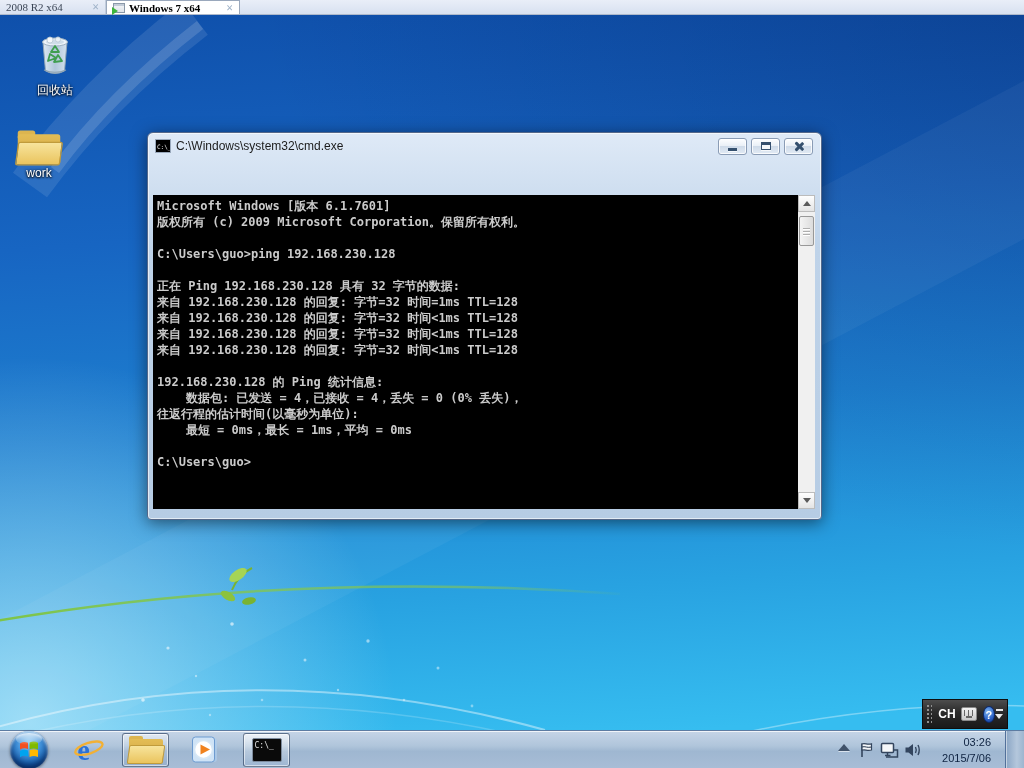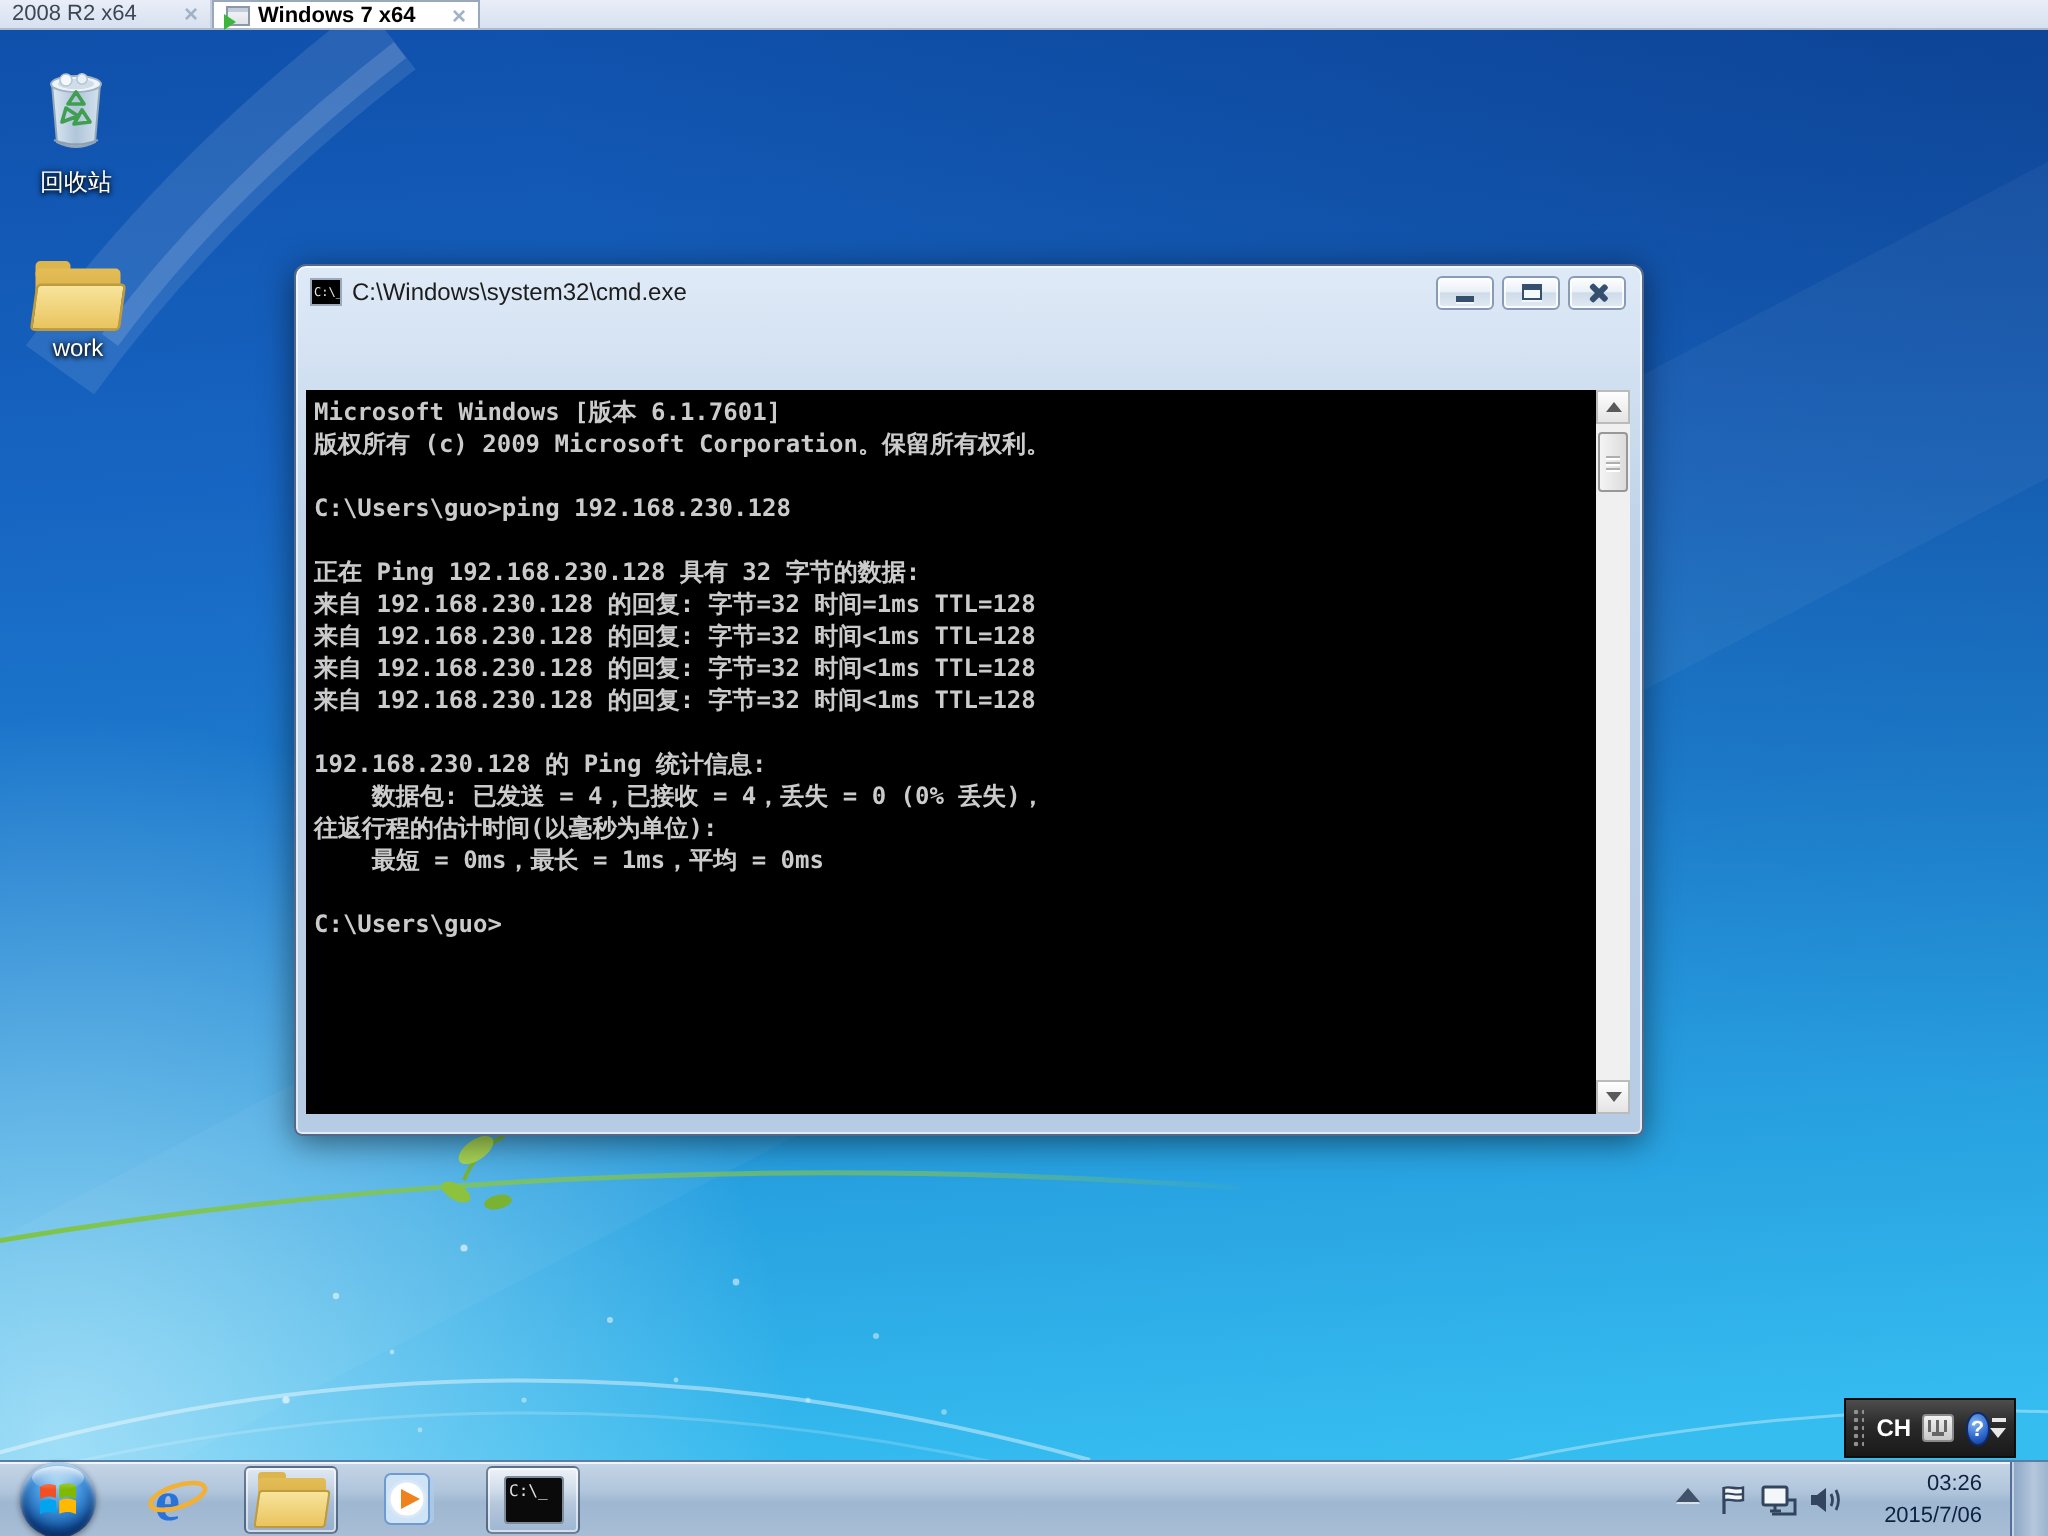--- a/index.html
+++ b/index.html
@@ -7,21 +7,21 @@
   body {
     width:1024px; height:768px; overflow:hidden; position:relative;
     font-family:"Liberation Sans", sans-serif; background:#1560bd;
   }
 
   
   #vm-tabbar {
     position:absolute; top:0; left:0; width:1024px; height:15px; z-index:80;
     background:linear-gradient(#e9eef8,#d8e1f0);
     border-bottom:1px solid #aeb9cb;
-    display:flex; align-items:stretch; font-size:11px;
+    display:flex; align-items:stretch; font-size:11px;font-family:Liberation Serif, serif;
   }
   .vm-tab { display:flex; align-items:center; padding:0 6px; position:relative; }
   .vm-tab.inactive { width:106px; color:#3c4656; border-right:1px solid #c2cddd; }
   .vm-tab.active {
     width:134px; background:#ffffff; border:1px solid #9aa8bc; border-bottom:none;
     font-weight:bold; color:#000;
   }
   .vm-tab .tab-close { margin-left:auto; color:#9fb2c8; font-weight:bold; font-size:12px; line-height:10px; }
   .vmicon { width:12px; height:10px; border:1px solid #8a98a8; background:linear-gradient(#f4f6f8,#dfe4ea); position:relative; margin-right:4px; flex:0 0 aupx; }
   .vmicon::before { content:""; position:absolute; top:0; left:0; right:0; height:2px; background:#c3ccd8; }
@@ -34,26 +34,26 @@
     background:
       radial-gradient(circle at 3% 99%, rgba(225,248,255,0.60), rgba(225,248,255,0) 30%),
       radial-gradient(ellipse at 110% -10%, rgba(0,15,70,0.30), rgba(0,15,70,0) 55%),
       linear-gradient(176deg, #0f50ab 0%, #1765c2 30%, #1e80d0 55%, #28a2e1 78%, #36bdf0 97%);
   }
   #wallpaper-art { position:absolute; top:0; left:0; z-index:1; }
 
   
   .desk-icon { position:absolute; width:62px; text-align:center; z-index:5; }
   .desk-icon .di-label { margin-top:2px; color:#fff; font-size:12px; text-shadow:0 1px 2px #000, 0 0 3px rgba(0,0,0,.9); }
-  #icon-recycle { left:7px; top:32px; }
+  #icon-recycle { left:24px; top:32px; }
   #icon-work { left:8px; top:128px; }
 
   
   #cmd-window {
-    position:absolute; left:147px; top:132px; width:675px; height:436px; z-index:20;
+    position:absolute; left:147px; top:132px; width:675px; height:388px; z-index:20;
     border:1px solid #54688a; border-radius:6px 6px 4px 4px;
     background:linear-gradient(#dfeaf7,#bfd3e9 30%,#b6cce4);
     box-shadow:0 3px 16px rgba(0,0,0,.5), inset 0 0 0 1px rgba(255,255,255,.6);
   }
   #cmd-titlebar { position:absolute; top:0; left:0; right:0; height:26px; display:flex; align-items:center; padding:0 8px 0 7px; }
   #cmd-title-icon {
     width:16px; height:14px; background:#000; border:1px solid #9aa9bc; margin-right:5px;
     color:#e8e8e8; font-family:"DejaVu Sans Mono",monospace; font-size:6px; line-height:13px; padding-left:1px; overflow:hidden;
   }
   #cmd-title-text { font-size:12px; color:#1c1c1c; }

